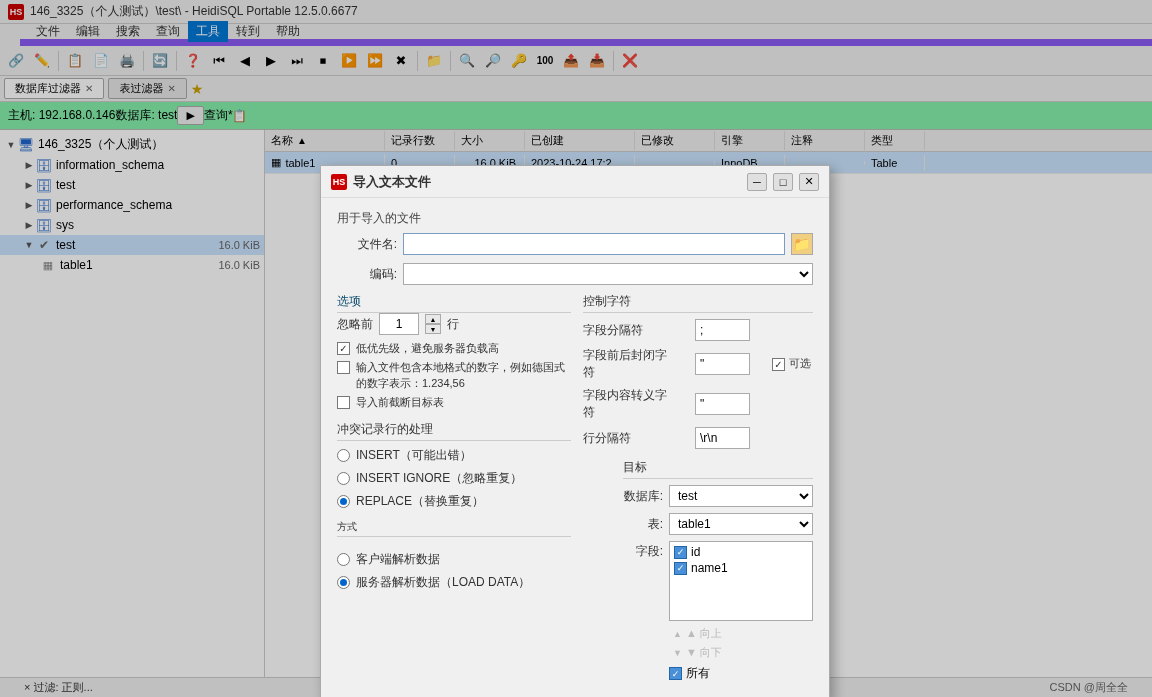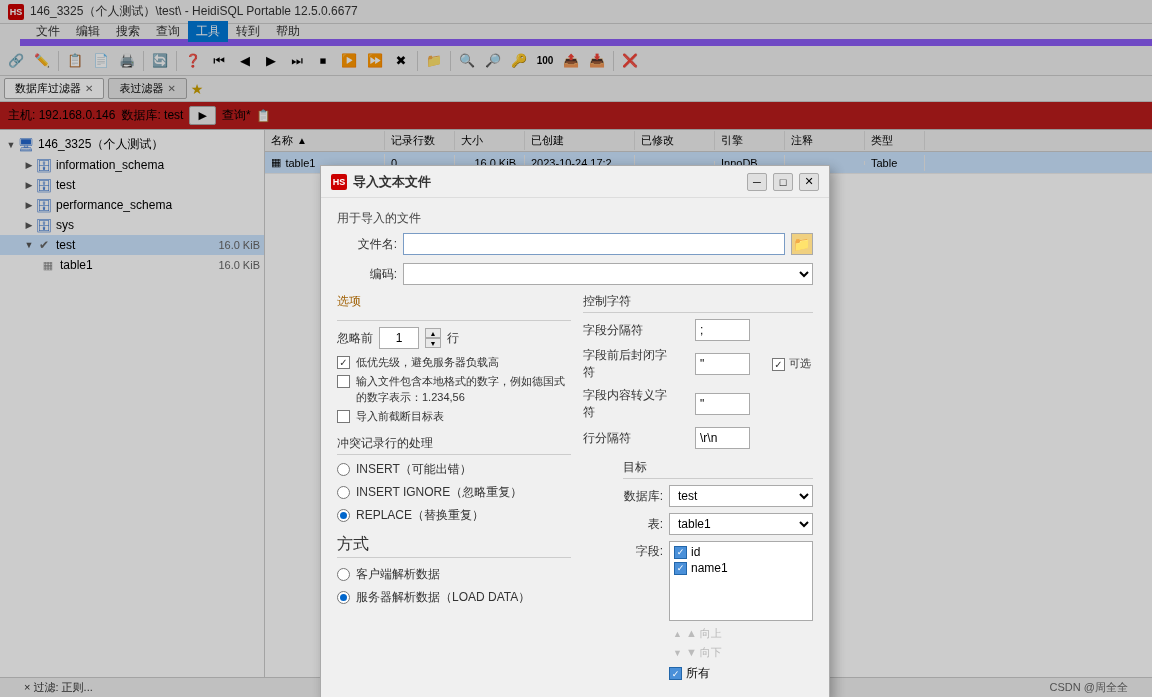--- a/index.html
+++ b/index.html
@@ -20,21 +20,21 @@
     .tb-btn { width: 24px; height: 24px; display: flex; align-items: center; justify-content: center; cursor: pointer; border: 1px solid transparent; border-radius: 2px; font-size: 13px; }
     .tb-sep { width: 1px; height: 20px; background: #ccc; margin: 0 2px; }
 
     
     .tab-bar { background: #f0f0f0; display: flex; align-items: center; height: 26px; border-bottom: 1px solid #ccc; padding: 0 4px; gap: 4px; }
     .filter-tab { background: #e8e8e8; border: 1px solid #aaa; border-radius: 2px; padding: 2px 10px; font-size: 11px; cursor: pointer; display: flex; align-items: center; gap: 4px; }
     .filter-tab .close-x { color: #666; font-size: 10px; }
     .filter-tab.active-filter { background: #fff; }
 
     
-    .conn-bar { background: #b91c1c; display: flex; align-items: center; height: 28px; border-bottom: 1px solid #bbb; padding: 2px 8px; gap: 6px; font-size: 12px; }
+    .conn-bar { background: #86efac; display: flex; align-items: center; height: 28px; border-bottom: 1px solid #bbb; padding: 2px 8px; font-size: 12px; }
     .conn-btn { background: #f0f0f0; border: 1px solid #aaa; border-radius: 2px; padding: 2px 8px; cursor: pointer; font-size: 11px; }
 
     
     .main-area { display: flex; height: calc(697px - 24px - 22px - 30px - 26px - 28px - 20px); }
 
     
     .sidebar { width: 265px; background: #fff; border-right: 1px solid #ccc; overflow-y: auto; padding: 4px 0; }
     .tree-item { display: flex; align-items: center; padding: 2px 4px; cursor: pointer; font-size: 12px; }
     .tree-item.selected { background: #cce5ff; }
     .tree-toggle { width: 14px; height: 14px; display: flex; align-items: center; justify-content: center; font-size: 9px; color: #555; }
@@ -68,21 +68,21 @@
     .form-label { width: 60px; text-align: right; font-size: 12px; color: #333; }
     .form-input { flex: 1; height: 22px; border: 1px solid #7a9cc5; background: #fff; padding: 2px 4px; font-size: 12px; outline: none; }
     .folder-btn { width: 22px; height: 22px; background: #f0d080; border: 1px solid #aaa; cursor: pointer; display: flex; align-items: center; justify-content: center; font-size: 14px; }
     .form-select { flex: 1; height: 22px; border: 1px solid #aaa; background: #fff; padding: 2px 4px; font-size: 12px; appearance: auto; }
 
     .two-col { display: flex; gap: 12px; }
     .left-col { flex: 1; }
     .right-col { width: 230px; }
 
     .options-section { margin-bottom: 10px; }
-    .options-title { font-size: 12px; color: #a16207; margin-bottom: 6px; border-bottom: 1px solid #ccc; padding-bottom: 10px; }
+    .options-title { font-size: 12px; color: #0c4a6e; border-bottom: 1px solid #ccc; padding-bottom: 2px; }
 
     .spin-row { display: flex; align-items: center; gap: 6px; margin-bottom: 6px; }
     .spin-label { font-size: 12px; color: #333; }
     .spin-input { width: 40px; height: 22px; border: 1px solid #aaa; text-align: center; font-size: 12px; }
     .spin-btns { display: flex; flex-direction: column; }
     .spin-btn { width: 16px; height: 10px; border: 1px solid #aaa; background: #e8e8e8; font-size: 7px; cursor: pointer; display: flex; align-items: center; justify-content: center; line-height: 1; }
 
     .checkbox-row { display: flex; align-items: flex-start; gap: 6px; margin-bottom: 4px; }
     .cb { width: 13px; height: 13px; border: 1px solid #777; background: #fff; cursor: pointer; display: flex; align-items: center; justify-content: center; flex-shrink: 0; margin-top: 1px; }
     .cb.checked { background: #fff; }
@@ -91,21 +91,21 @@
 
     .radio-row { display: flex; align-items: center; gap: 6px; margin-bottom: 6px; }
     .rb { width: 13px; height: 13px; border-radius: 50%; border: 1px solid #777; background: #fff; cursor: pointer; display: flex; align-items: center; justify-content: center; flex-shrink: 0; }
     .rb.checked::after { content: ''; width: 7px; height: 7px; border-radius: 50%; background: #0066cc; display: block; }
     .rb-label { font-size: 12px; color: #333; }
 
     .conflict-section { margin-bottom: 10px; }
     .conflict-title { font-size: 12px; color: #333; margin-bottom: 6px; border-bottom: 1px solid #ccc; padding-bottom: 2px; }
 
     .method-section { margin-bottom: 6px; }
-    .method-title { font-size: 16px; color: #333; margin-bottom: 8px; border-bottom: 1px solid #ccc; padding-bottom: 2px; }
+    .method-title { font-size: 10px; color: #333; margin-bottom: 14px; border-bottom: 1px solid #ccc; padding-bottom: 2px; }
 
     
     .ctrl-char-section { }
     .ctrl-char-title { font-size: 12px; color: #333; margin-bottom: 6px; border-bottom: 1px solid #ccc; padding-bottom: 2px; }
     .ctrl-row { display: flex; align-items: center; margin-bottom: 6px; gap: 22px; }
     .ctrl-label { width: 90px; font-size: 12px; color: #333; }
     .ctrl-input { width: 55px; height: 22px; border: 1px solid #aaa; background: #fff; padding: 2px 4px; font-size: 12px; }
     .ctrl-check { display: flex; align-items: center; gap: 4px; }
 
     .target-section { margin-top: 10px; margin-left: 40px; }

